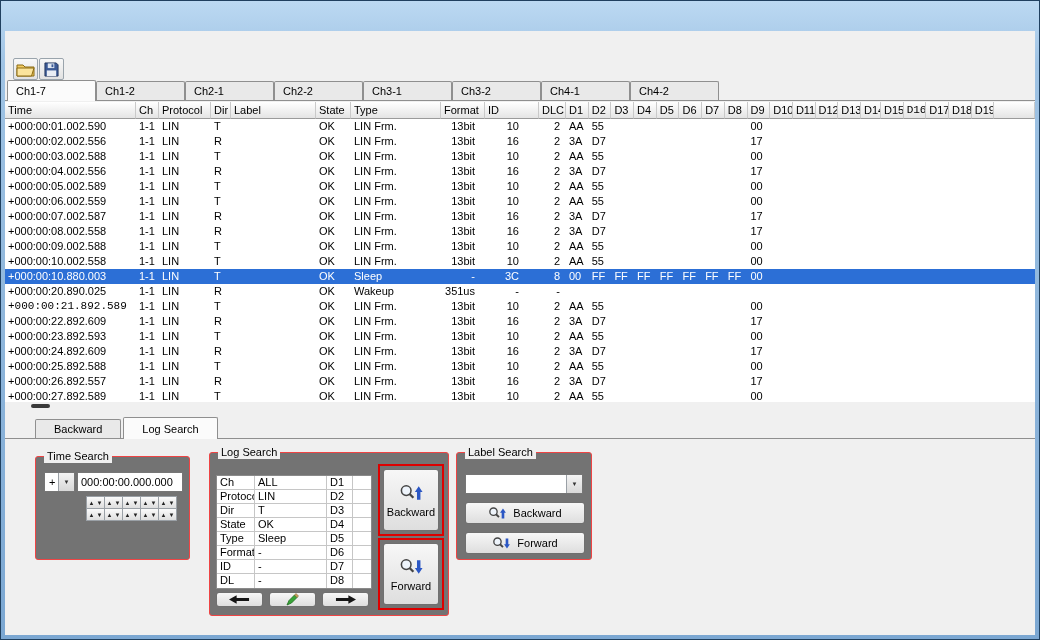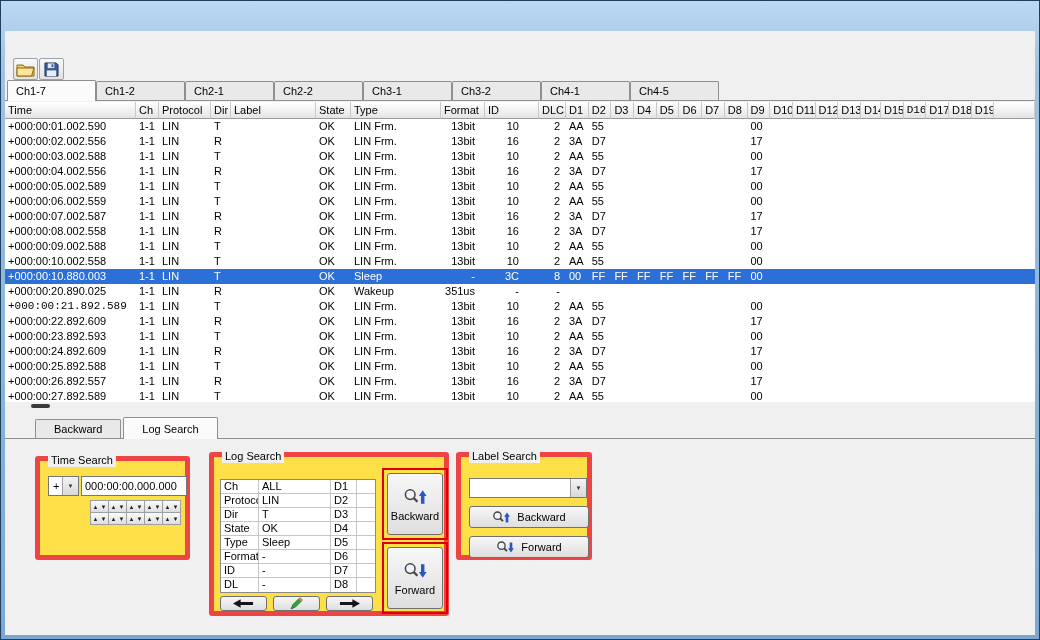--- a/index.html
+++ b/index.html
@@ -47,21 +47,21 @@
     border-bottom:1px solid #9a9a9a; padding-left:3px; line-height:16px; white-space:nowrap; overflow:hidden; cursor:default; }
   .hcell.filler { flex:1; }
   .tbody { height:283px; overflow:hidden; background:#fff; }
   .trow { display:flex; height:15px; line-height:15px; white-space:nowrap; cursor:default; }
   .trow.selected { background:var(--sel,#2c6fd6); color:#fff; }
   .tcell { flex:none; overflow:hidden; padding-left:3px; }
   .hscroll { position:relative; height:9px; }
   .hthumb { position:absolute; left:26px; top:2px; width:19px; height:4px; background:#3a3a3a; border-radius:2px; }
 
   
-  .group { position:absolute; border:5px solid #ef4444; border-radius:3px; background:#fde047; }
+  .group { position:absolute; border:1px solid #ef4444; border-radius:3px; background:#737373; }
   .group-title { position:absolute; top:-7px; left:8px; background:#f0f0f0; padding:0 3px; line-height:13px; }
 
   .ts-group { left:30px; top:425px; width:155px; height:104px; }
   .ls-group { left:204px; top:421px; width:240px; height:164px; }
   .lbl-group { left:451px; top:421px; width:136px; height:108px; }
 
   
   .combo { position:absolute; display:flex; height:20px; border:1px solid #767676; background:#fff; }
   .combo-value { flex:1; padding:3px 3px 0 4px; overflow:hidden; }
   .combo-btn { width:16px; border-left:1px solid #9aa0a6; background:linear-gradient(#f4f4f4,#d9d9d9);
@@ -121,21 +121,21 @@
     </div>
 
     <div class="tabs-row channel-tabs">
       <div class="tab active">Ch1-7</div>
       <div class="tab">Ch1-2</div>
       <div class="tab">Ch2-1</div>
       <div class="tab">Ch2-2</div>
       <div class="tab">Ch3-1</div>
       <div class="tab">Ch3-2</div>
       <div class="tab">Ch4-1</div>
-      <div class="tab">Ch4-5</div>
+      <div class="tab">Ch4-2</div>
     </div>
 
     <div class="log-table">
       <div class="thead">
           <div class="hcell" style="width: 131px;">Time</div>
           <div class="hcell" style="width: 23px;">Ch</div>
           <div class="hcell" style="width: 52px;">Protocol</div>
           <div class="hcell" style="width: 20px;">Dir</div>
           <div class="hcell" style="width: 85px;">Label</div>
           <div class="hcell" style="width: 35px;">State</div>

